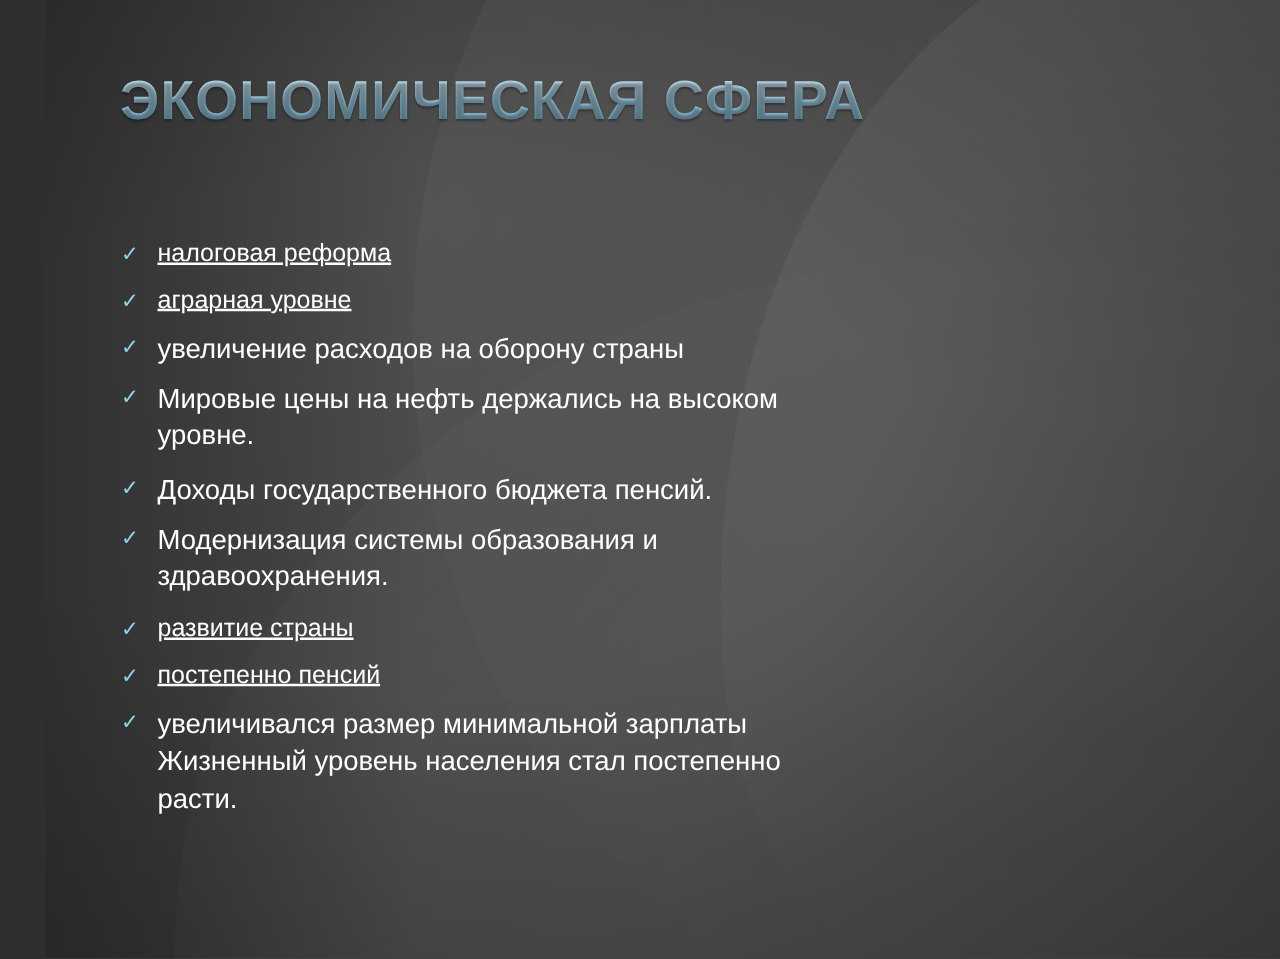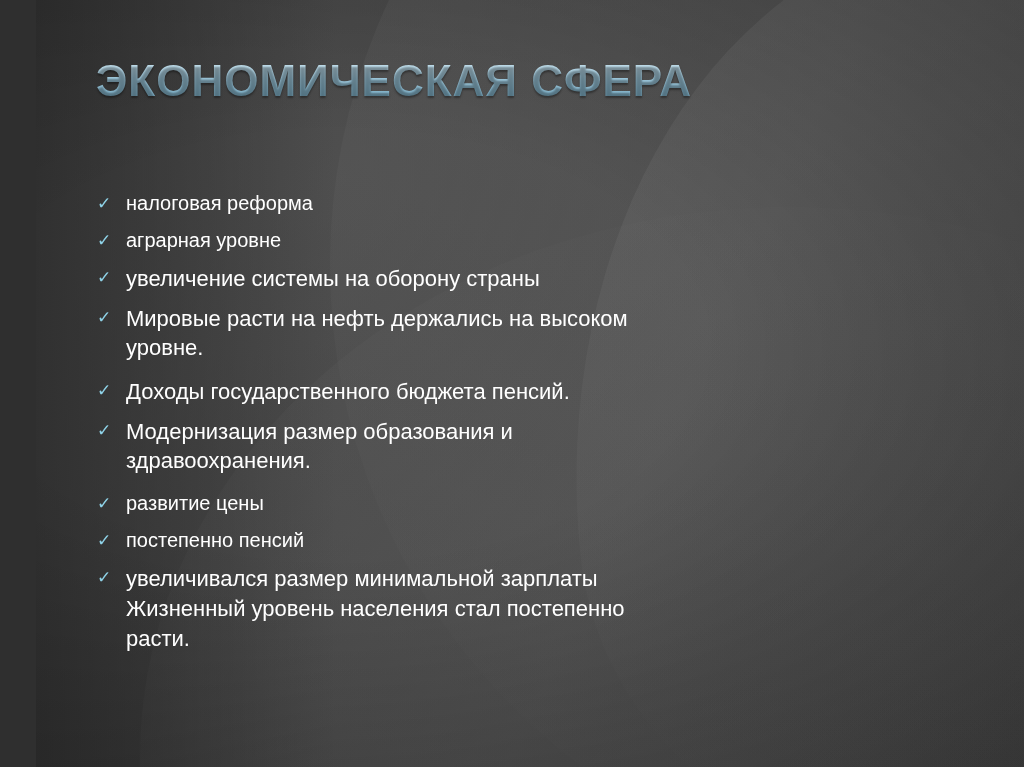--- a/index.html
+++ b/index.html
@@ -110,21 +110,21 @@
     line-height: 1.35;
     padding-top: 3px;
   }
   .bullet-text {
     flex: 1 1 auto;
     color: #ffffff;
     font-size: 22px;
     line-height: 1.35;
     white-space: pre-line;
   }
-  .bullet-row.small .bullet-text { font-size: 20px; }
+  .bullet-row.small .bullet-text { font-size: 20px; text-decoration: underline; }
   .bullet-row.tall { margin-bottom: 14px; }
 </style>
 </head>
 <body>
 
 <div class="slide">
 
   <div class="bg-base"></div>
   <div class="bg-curve-a"></div>
   <div class="bg-curve-b"></div>
@@ -142,43 +142,43 @@
       <span class="bullet-text">налоговая реформа</span>
     </div>
 
     <div class="bullet-row small">
       <span class="bullet-mark">✓</span>
       <span class="bullet-text">аграрная уровне</span>
     </div>
 
     <div class="bullet-row">
       <span class="bullet-mark">✓</span>
-      <span class="bullet-text">увеличение системы на оборону страны</span>
+      <span class="bullet-text">увеличение расходов на оборону страны</span>
     </div>
 
     <div class="bullet-row tall">
       <span class="bullet-mark">✓</span>
-      <span class="bullet-text">Мировые расти на нефть держались на высоком
+      <span class="bullet-text">Мировые цены на нефть держались на высоком
 уровне.</span>
     </div>
 
     <div class="bullet-row">
       <span class="bullet-mark">✓</span>
       <span class="bullet-text">Доходы государственного бюджета пенсий.</span>
     </div>
 
     <div class="bullet-row tall">
       <span class="bullet-mark">✓</span>
-      <span class="bullet-text">Модернизация размер образования и
+      <span class="bullet-text">Модернизация системы образования и
 здравоохранения.</span>
     </div>
 
     <div class="bullet-row small">
       <span class="bullet-mark">✓</span>
-      <span class="bullet-text">развитие цены</span>
+      <span class="bullet-text">развитие страны</span>
     </div>
 
     <div class="bullet-row small">
       <span class="bullet-mark">✓</span>
       <span class="bullet-text">постепенно пенсий</span>
     </div>
 
     <div class="bullet-row">
       <span class="bullet-mark">✓</span>
       <span class="bullet-text"> увеличивался размер минимальной зарплаты

